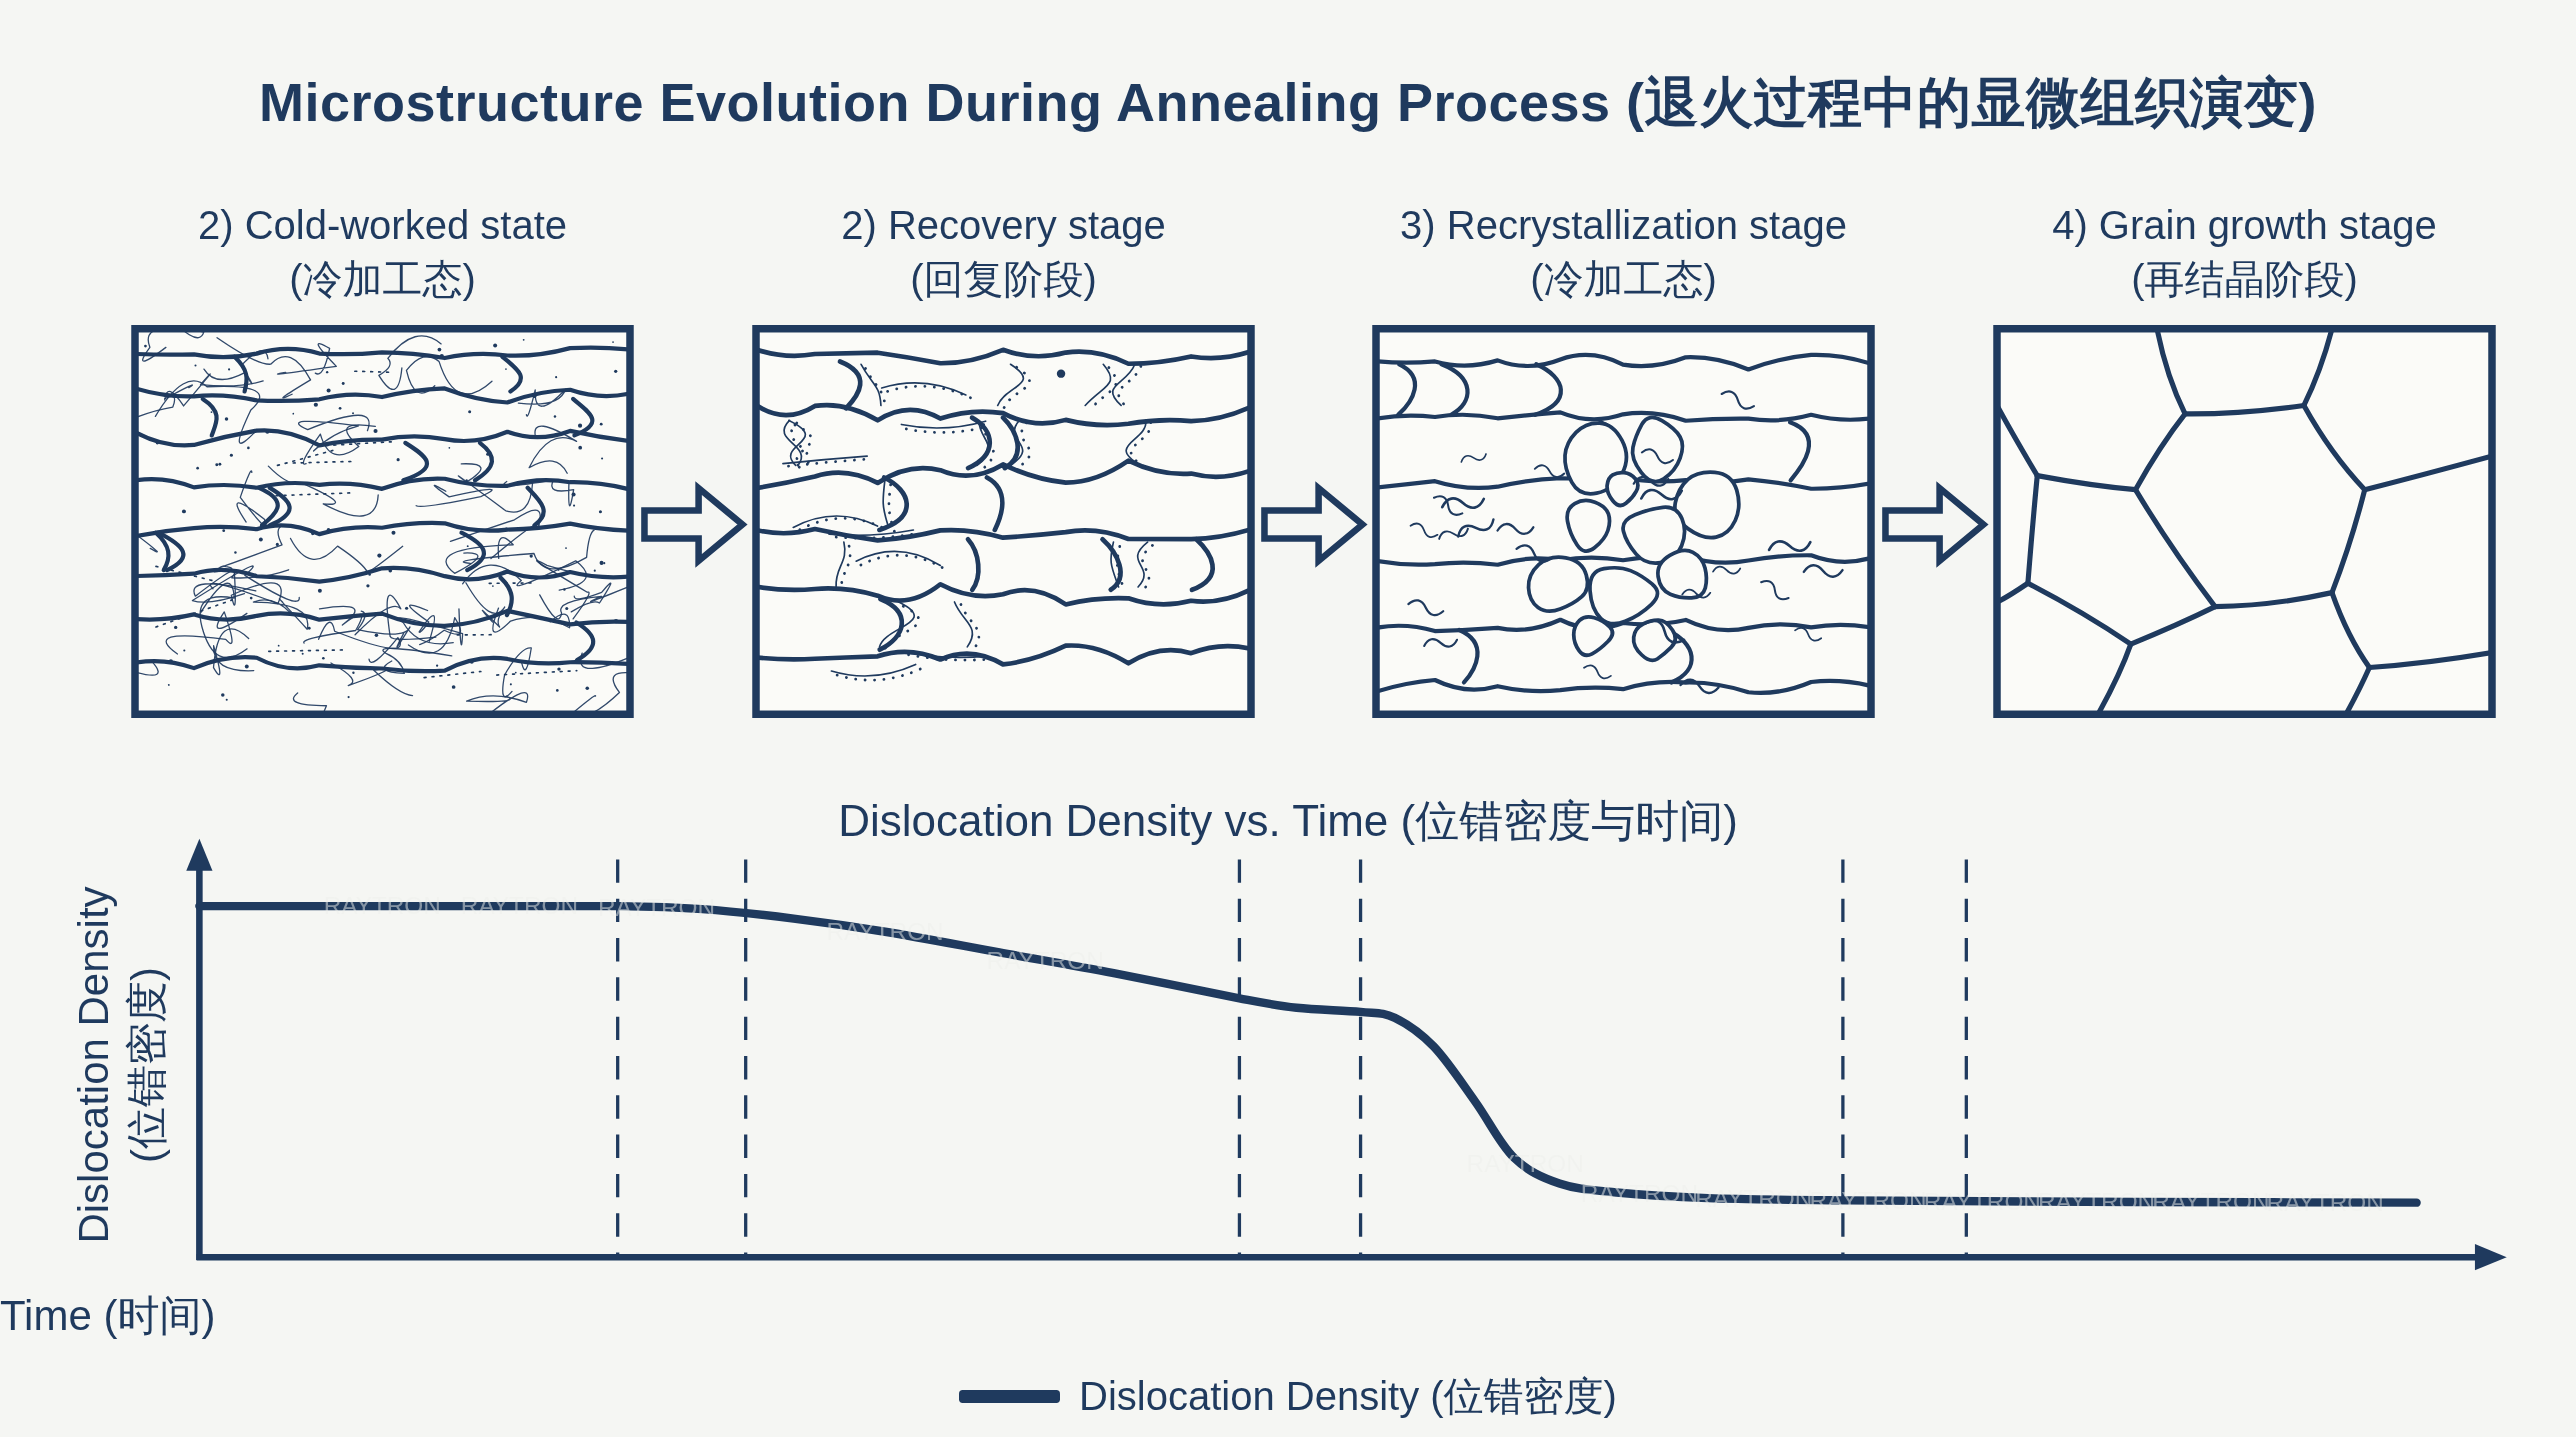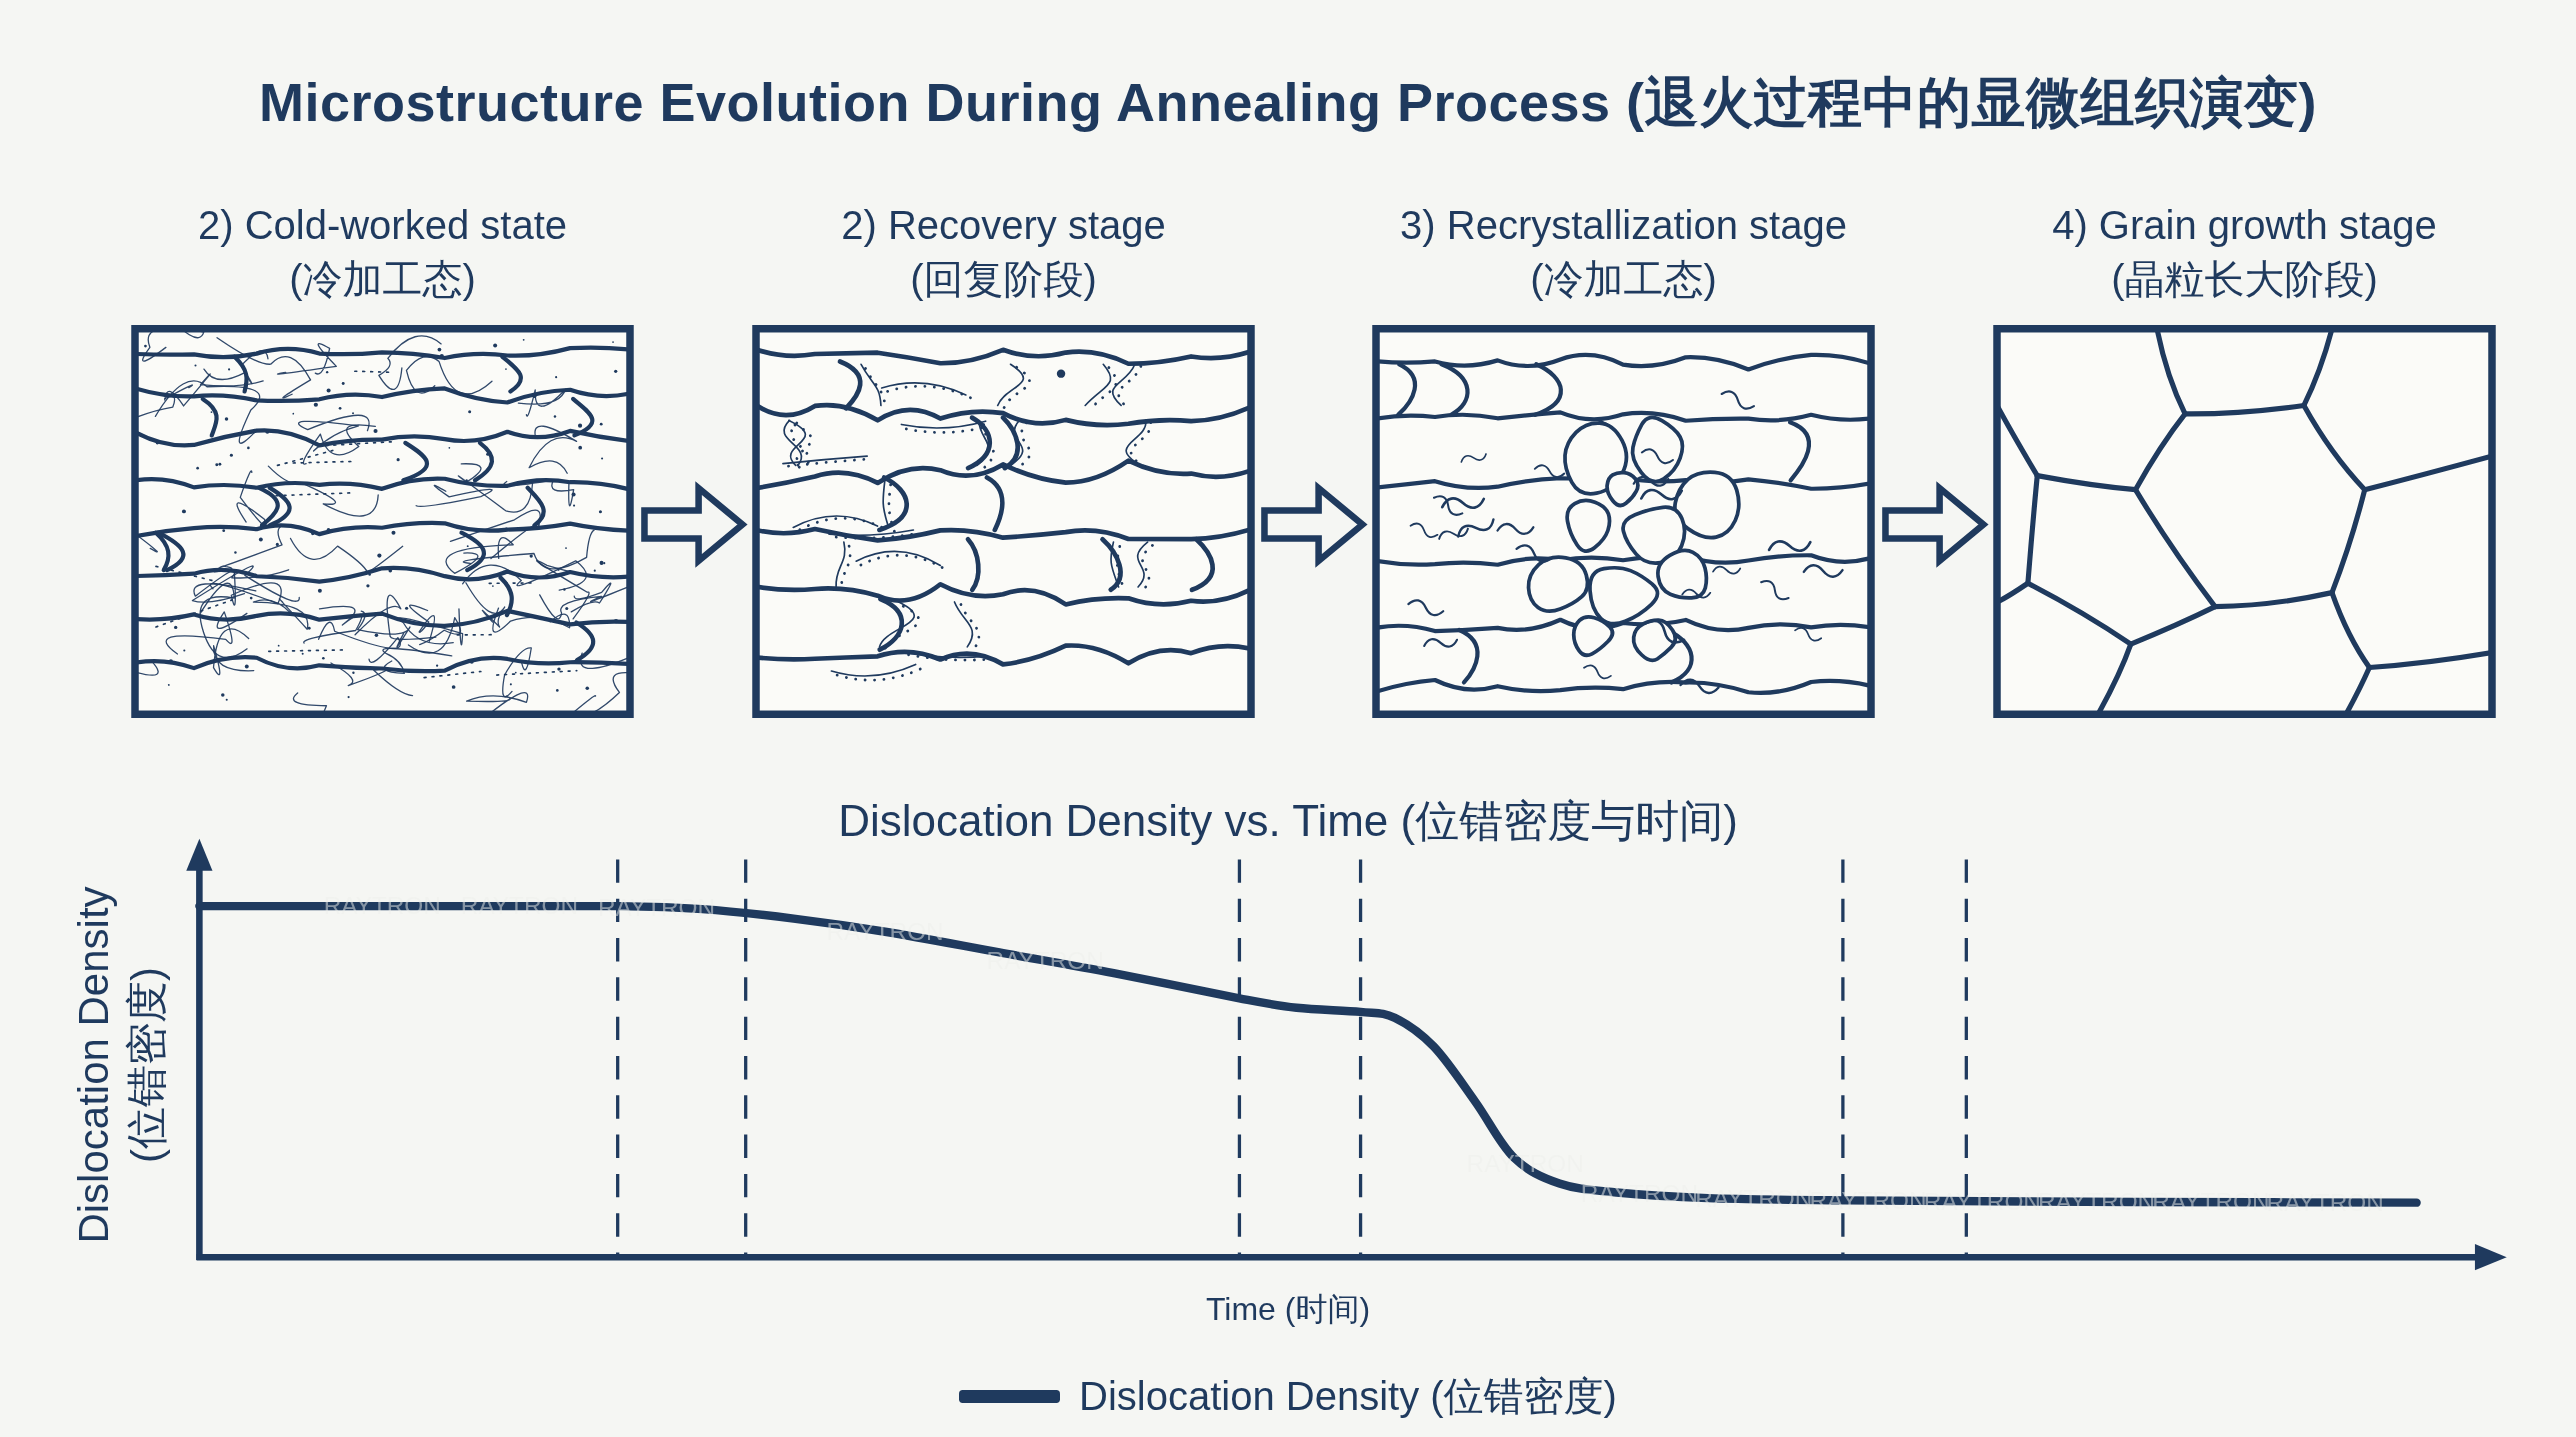--- a/index.html
+++ b/index.html
@@ -11,21 +11,21 @@
   .main-title{position:absolute;top:67px;left:0;width:100%;text-align:center;
               font-size:54px;font-weight:700;margin:0;letter-spacing:0.5px}
   .stage{position:absolute;top:198px;width:503px;text-align:center}
   .stage-line{font-size:40px;line-height:54px;white-space:nowrap}
   .micro{display:block;margin:19px auto 0;width:503px;height:393px}
   .arrow-icon{position:absolute;top:473px;width:112px;height:103px}
   .arrow-path{fill:var(--bg);stroke:var(--ink);stroke-width:7;stroke-linejoin:miter}
   .chart-title{position:absolute;top:792px;left:0;width:100%;text-align:center;font-size:44px}
   .y-label{position:absolute;left:120px;top:1065px;transform:translate(-50%,-50%) rotate(-90deg);
            text-align:center;font-size:42px;line-height:53px;white-space:nowrap}
-  .x-label{position:absolute;top:1288px;left:0;width:100%;text-align:center;font-size:32px}
+  .x-label{position:absolute;top:1288px;left:0;width:100%;text-align:left;font-size:42px}
   .legend{position:absolute;top:1369px;left:0;width:100%;display:flex;justify-content:center;
           align-items:center;gap:19px;font-size:40px}
   .legend-swatch{display:inline-block;width:101px;height:13px;background:var(--ink);border-radius:3.7px}
 </style>
 </head>
 <body>
 
 <div class="canvas">
 
   <svg id="chart-svg" class="chart-overlay" viewBox="0 0 2752 1536">
@@ -397,21 +397,21 @@
         <rect x="4" y="4" width="529" height="412" fill="none" stroke="#1f3a5e" stroke-width="8"></rect>
       </svg>
   </div>
 
   <svg class="arrow-icon" style="left:1878px" viewBox="0 0 120 110">
     <path class="arrow-path" d="M8,40 L66,40 L66,16 L113,55 L66,94 L66,70 L8,70 Z"></path>
   </svg>
 
   <div class="stage" style="left:1993px">
     <div class="stage-line">4) Grain growth stage</div>
-    <div class="stage-line">(晶粒长大阶段)</div>
+    <div class="stage-line">(再结晶阶段)</div>
     <svg class="micro" id="m3" viewBox="0 0 537 420">
         <rect x="4" y="4" width="529" height="412" fill="#fbfbf8"></rect>
         <clipPath id="clip-m3">
           <rect x="7" y="7" width="523" height="406"></rect>
         </clipPath>
         <g clip-path="url(#clip-m3)" stroke="#1f3a5e" fill="none" stroke-linecap="round" stroke-linejoin="round">
           <path d="M175,4 Q185.2,55.1 205,95" stroke-width="5.5"></path>
           <path d="M205,95 Q262.8,95.6 332,86" stroke-width="5.5"></path>
           <path d="M332,86 Q350.6,48.0 362,4" stroke-width="5.5"></path>
           <path d="M332,86 Q360.7,137.7 397,176" stroke-width="5.5"></path>

